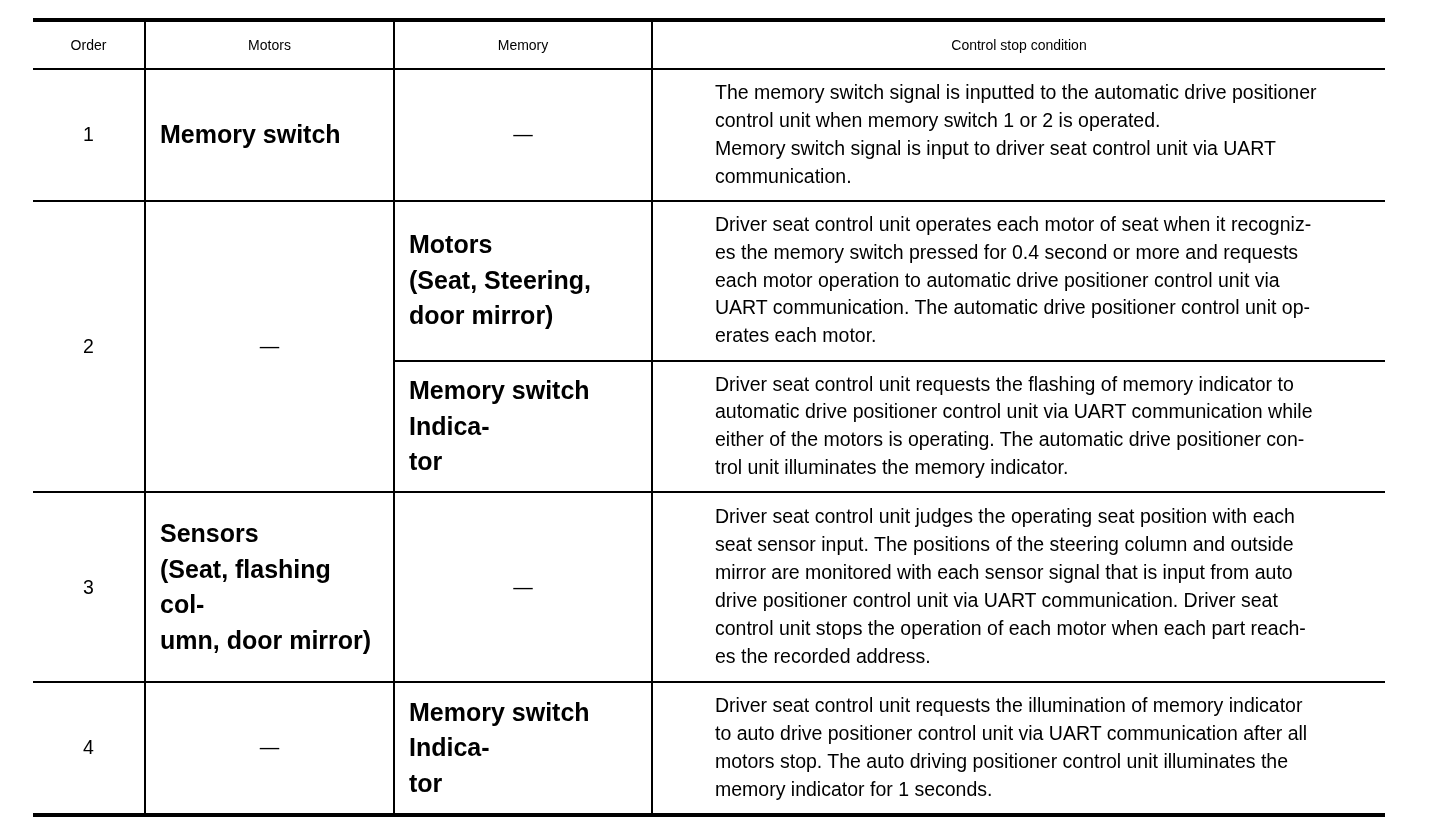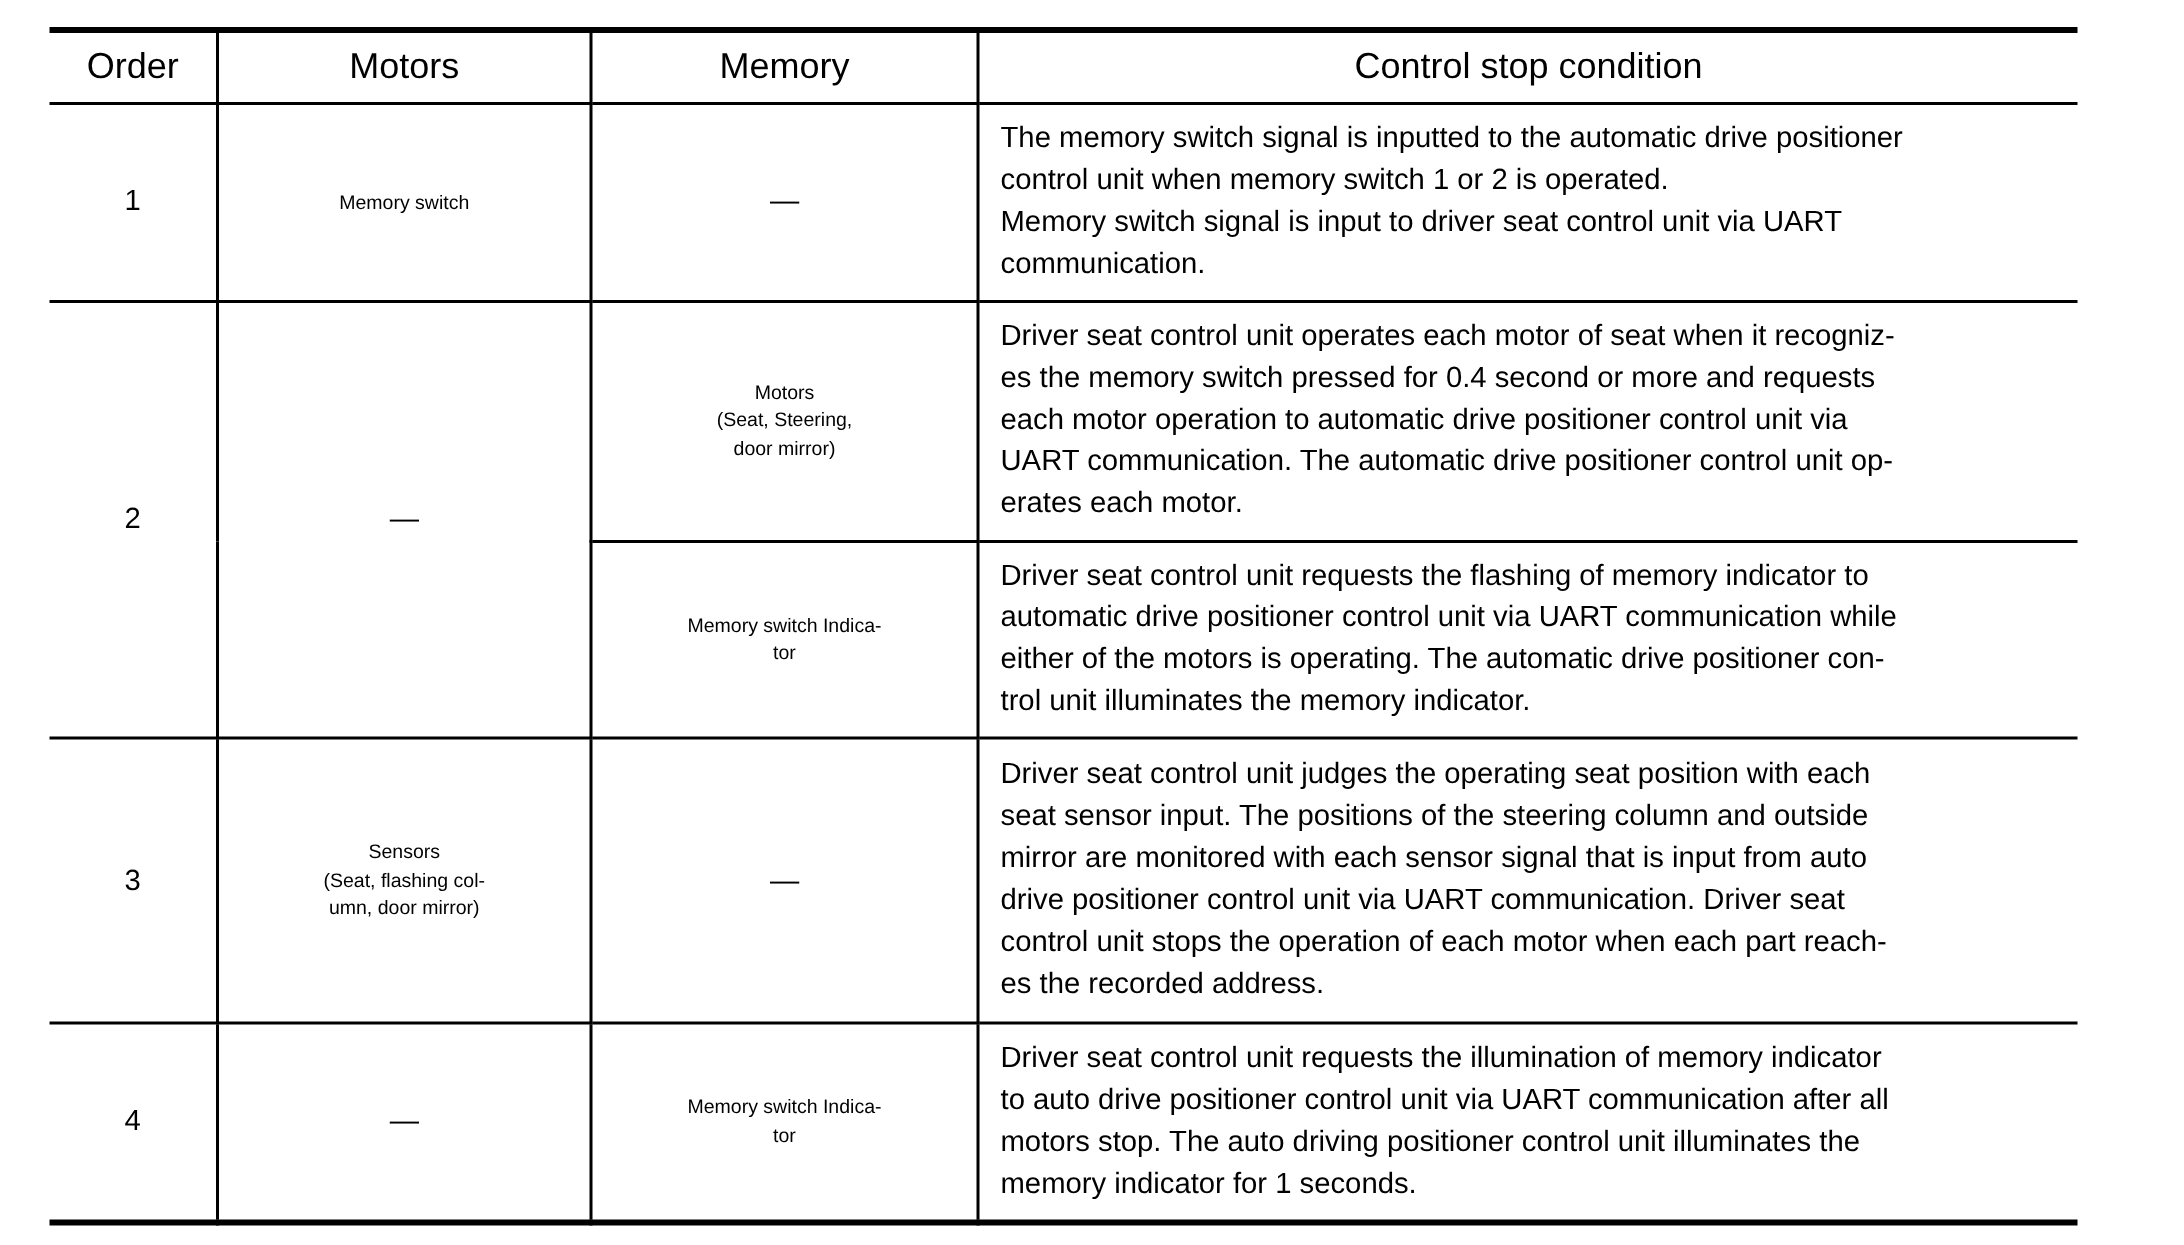--- a/index.html
+++ b/index.html
@@ -50,55 +50,57 @@
   .seq-table td:last-child {
     border-right: none;
   }
 
   .seq-table tr:last-child > td {
     border-bottom: none;
   }
 
   thead th {
     text-align: center;
-    font-size: 24px;
+    font-size: 14px;
     line-height: 1.2;
     height: 46px;
     border-bottom: 3px solid #000;
   }
 
   td.order-cell {
     text-align: center;
     font-size: 19.5px;
   }
 
   td.input-cell,
   td.output-cell {
-    text-align: center;
-    font-size: 13px;
+    text-align: left;
+    font-size: 25px;
     line-height: 1.42;
     padding: 0 14px;
+    font-weight: bold;
   }
 
   td.dash-cell {
     text-align: center;
     font-size: 19.5px;
     padding: 0;
   }
 
   td.cond-cell {
     text-align: left;
     font-size: 19.5px;
     line-height: 1.43;
     padding: 9px 14px 9px 14px;
   }
 
   .cond-text {
     white-space: pre-line;
     display: block;
+    margin-left: 48px;
   }
 
   .cell-text {
     white-space: pre-line;
     display: block;
   }
 
   .row-1 { height: 130px; }
   .row-2a { height: 160px; }
   .row-2b { height: 130px; }

